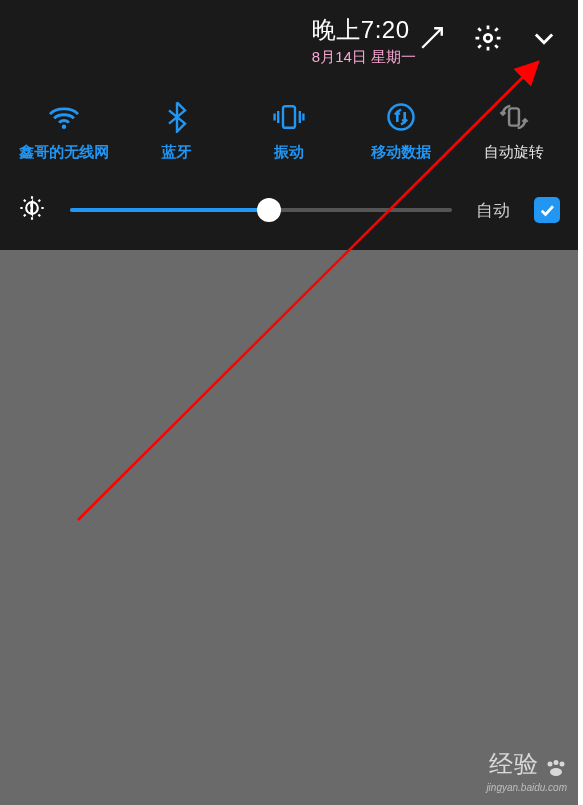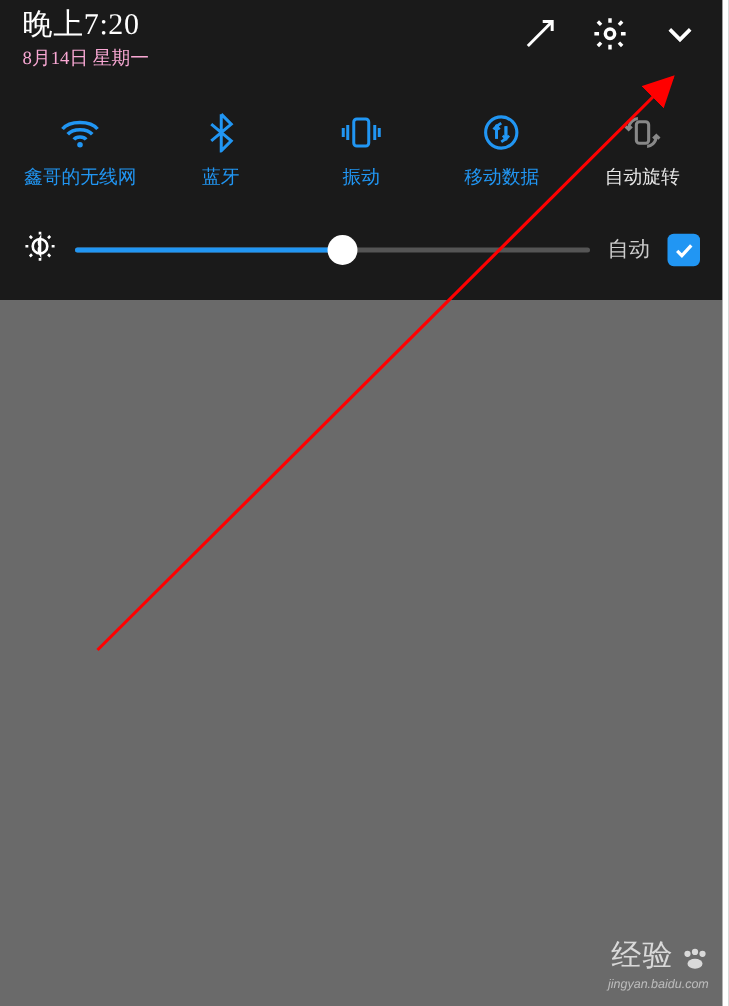--- a/index.html
+++ b/index.html
@@ -11,24 +11,23 @@
       position: relative;
       overflow: hidden;
     }
     .panel {
       width: 578px;
       background: #1a1a1a;
       position: relative;
     }
     .statusbar {
       display: flex;
-      justify-content: space-between;
+      justify-content: flex-end;
       align-items: flex-start;
-      padding: 3px 18px 6px 18px;
-      font-family: Liberation Serif, serif;
+      padding: 14px 18px 6px 18px;
     }
     .datetime {
       color: #fff;
     }
     .time {
       font-size: 24px;
       letter-spacing: 0.5px;
     }
     .date {
       font-size: 15px;
@@ -65,27 +64,27 @@
     .toggle-icon {
       height: 32px;
       display: flex;
       align-items: center;
       justify-content: center;
     }
     .toggle-label {
       font-size: 15px;
       text-align: center;
     }
-    .toggle.active .toggle-label { color: #2196f3; }
+    .toggle.active .toggle-label { color: #2196f3; font-weight: bold; }
     .toggle.inactive .toggle-label { color: #e5e5e5; }
     .brightness {
       display: flex;
       align-items: center;
       padding: 16px 18px 24px 18px;
-      gap: 14px;
+      gap: 24px;
     }
     .slider-track {
       flex: 1;
       height: 4px;
       background: #555;
       position: relative;
       border-radius: 2px;
     }
     .slider-fill {
       position: absolute;

